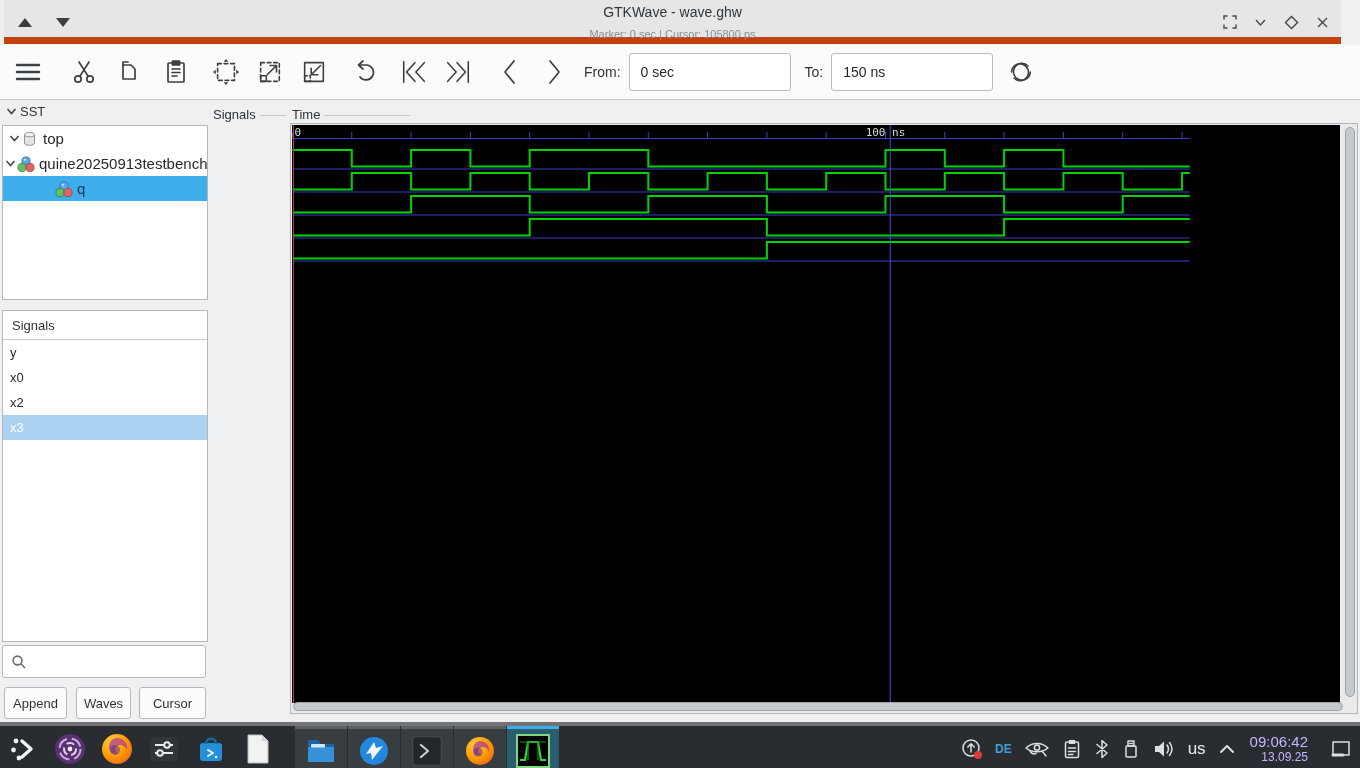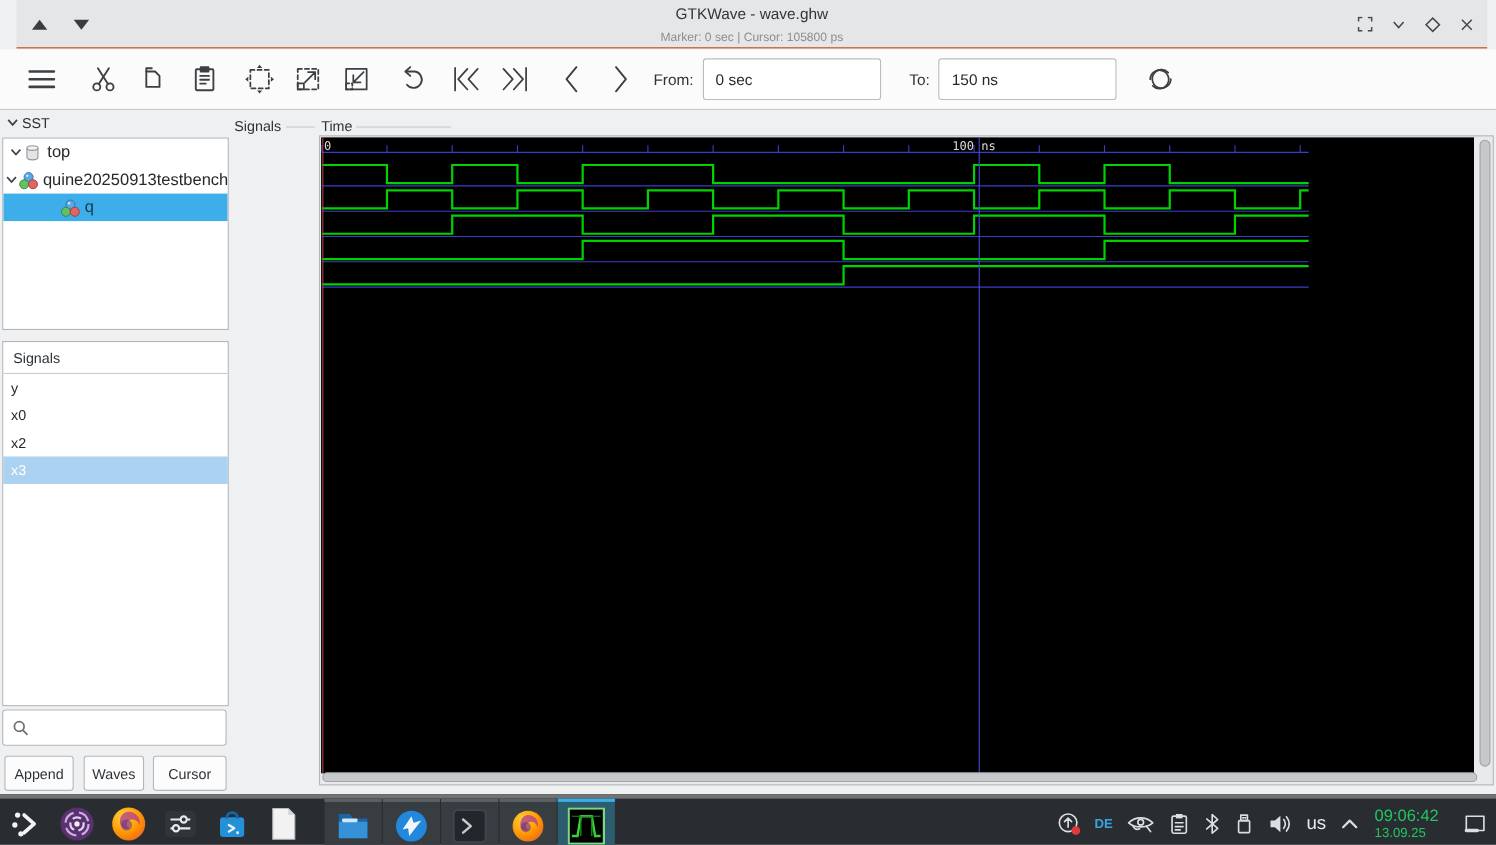--- a/index.html
+++ b/index.html
@@ -1,37 +1,37 @@
 <!DOCTYPE html>
 <html><head>
 <meta charset="utf-8">
 <style>
   *{box-sizing:border-box;margin:0;padding:0}
   html,body{width:1360px;height:768px;overflow:hidden}
   body{position:relative;background:#eef0f1;font-family:"Liberation Sans",sans-serif;-webkit-font-smoothing:antialiased}
   svg{display:block}
 
   
-  .titlebar{position:absolute;left:15px;top:0;width:1337px;height:44px;background:#e5e6e7;border-bottom:1px solid #c2410c}
+  .titlebar{position:absolute;left:4px;top:0;width:1337px;height:44px;background:#e5e6e7;border-bottom:7px solid #c2410c}
   .tb-left{position:absolute;left:14px;top:0;height:44px;display:flex;align-items:center;gap:24px}
   .tri{width:0;height:0;border-left:7px solid transparent;border-right:7px solid transparent;cursor:default}
   .tri.up{border-bottom:9px solid #3a3d40}
   .tri.down{border-top:9px solid #3a3d40}
   .tb-center{position:absolute;left:0;top:0;width:100%;height:44px;display:flex;flex-direction:column;align-items:center;justify-content:center;pointer-events:none}
   .tb-title{font-size:14px;color:#31363b}
   .tb-sub{font-size:11px;color:#8a8e92;margin-top:8px}
   .tb-right{position:absolute;right:12px;top:0;height:44px;display:flex;align-items:center;gap:17px}
   .tb-right svg{stroke:#45494d;fill:none;stroke-width:1.4}
 
   
-  .toolbar{position:absolute;left:0;top:45px;width:1360px;height:55px;background:#fbfbfb;border-bottom:1px solid #c8cacc;display:flex;align-items:center;padding-left:24px}
+  .toolbar{position:absolute;left:0;top:45px;width:1360px;height:55px;background:#fbfbfb;border-bottom:1px solid #c8cacc;display:flex;align-items:center;padding-left:14px}
   .ticon{width:28px;height:28px;display:flex;align-items:center;justify-content:center;margin-right:16px;flex:0 0 auto}
   .ticon svg{stroke:#3c4043;fill:none;stroke-width:1.7;stroke-linecap:round;stroke-linejoin:round}
   .tlabel{font-size:14px;color:#2e3338;margin:0 8px 0 6px}
-  .tfield{width:162px;height:38px;background:#fff;border:1px solid #b9bdc1;border-radius:3px;font-size:14px;color:#26292c;display:flex;align-items:center;padding-left:11px;margin-right:20px}
+  .tfield{width:162px;height:38px;background:#fff;border:1px solid #b9bdc1;border-radius:3px;font-size:14px;color:#26292c;display:flex;align-items:center;padding-left:11px;margin-right:8px}
 
   
   .content{position:absolute;left:0;top:100px;width:1360px;height:622px;background:#eef0f1}
   .frame-label{display:flex;align-items:center;font-size:13px;color:#2e3338}
   .frame-label .fl-line{flex:1;height:1px;background:#c6c9cc;margin:2px 2px 0 4px}
 
   
   .sst-header{position:absolute;left:4px;top:4px;display:flex;align-items:center;gap:2px;font-size:13px;color:#2e3338}
   .tree-box{position:absolute;left:2px;top:25px;width:206px;height:175px;background:#fff;border:1px solid #b3b7bb;overflow:hidden}
   .tree-row{height:25px;display:flex;align-items:center;font-size:15px;color:#26292c;white-space:nowrap}
@@ -70,21 +70,21 @@
   .taskbar{position:absolute;left:0;top:722px;width:1360px;height:56px;background:#292d31;border-top:4px solid #737373}
   .tb-launchers{position:absolute;left:6px;top:0;height:46px;display:flex;align-items:center;gap:13px}
   .launch{width:34px;height:34px;display:flex;align-items:center;justify-content:center}
   .tb-tasks{position:absolute;left:295px;top:0;height:46px;display:flex}
   .task{width:52px;height:46px;margin-right:1px;background:#383d42;border-top:3px solid #5c6166;display:flex;align-items:center;justify-content:center}
   .task.active{background:#2c5d6e;border-top-color:#3daee9}
   .tb-tray{position:absolute;right:8px;top:0;height:46px;display:flex;align-items:center;gap:12px}
   .tray-ico svg{stroke:#dcdfe2;fill:none;stroke-width:1.5;stroke-linecap:round;stroke-linejoin:round}
   .kbd-badge{font-size:12px;font-weight:bold;color:#3ba3dc}
   .kbd-layout{font-size:17px;color:#e9ebec}
-  .clock{text-align:left;color:#22c55e;line-height:1.1;margin-left:2px}
+  .clock{text-align:right;color:#c4b5fd;line-height:1.1;margin-left:2px}
   .clock .t{font-size:15px}
   .clock .d{font-size:12px}
   .showdesk{margin-left:10px}
 </style>
 </head>
 <body>
 
 <div class="titlebar">
   <div class="tb-left">
     <div class="tri up"></div>

